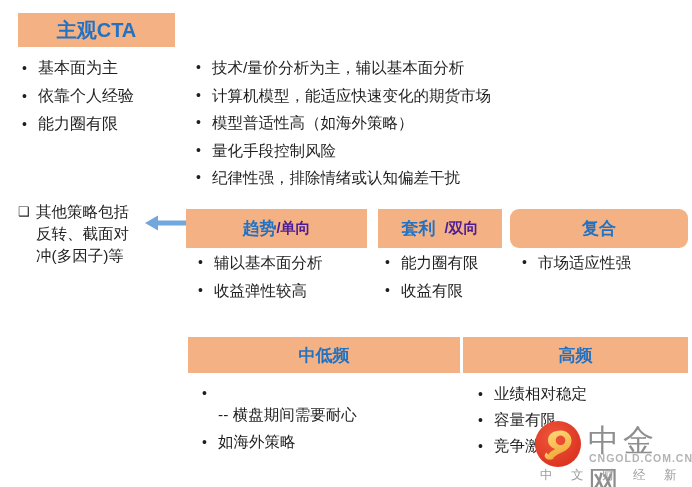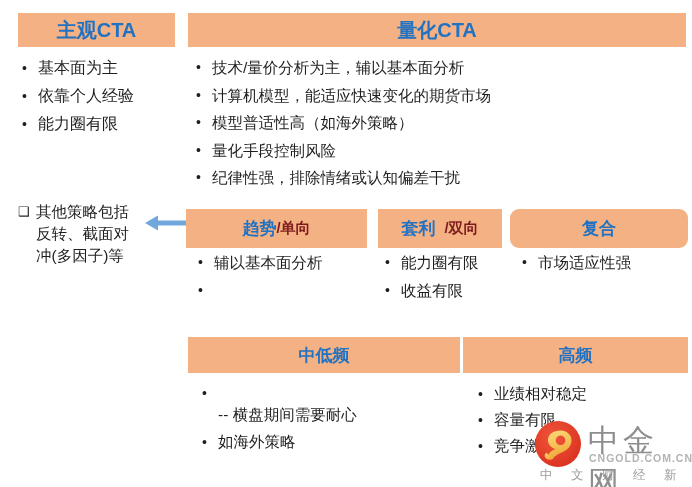--- a/index.html
+++ b/index.html
@@ -6,21 +6,21 @@
   .canvas{
     position:relative;width:692px;height:487px;background:#fff;overflow:hidden;
     font-family:"Liberation Sans",sans-serif;color:#1f1f1f;
   }
   .hdr{
     position:absolute;background:#F4B183;display:flex;align-items:center;justify-content:center;
   }
   .hdr .t{color:#2272C3;font-weight:bold;}
   .t-lg{font-size:20px;}
   .t-md{font-size:17px;}
-  .t-sub{font-size:15px;font-weight:bold;color:#7f1d1d;}
+  .t-sub{font-size:15px;font-weight:bold;color:#4c1d95;}
   ul.blist{list-style:none;margin:0;padding:0;position:absolute;}
   ul.blist li{display:flex;align-items:flex-start;}
   .dot{width:16px;flex:0 0 16px;font-size:14px;line-height:inherit;}
   .s1 li{height:28px;line-height:28px;font-size:16px;}
   .s2 li{height:27.5px;line-height:27.5px;font-size:15.5px;}
   .s3 li{height:27.5px;line-height:27.5px;font-size:15.5px;}
   .s4{font-size:15.5px;}
   .s4 .row{display:flex;align-items:flex-start;line-height:22px;margin-bottom:5px;}
   .note{position:absolute;display:flex;font-size:15.5px;line-height:22px;}
   .note .marker{flex:0 0 18px;font-size:13px;line-height:22px;}
@@ -30,23 +30,20 @@
   .logo-domain{position:absolute;font-size:10.5px;color:#B3B3B3;letter-spacing:1px;font-weight:bold;}
   .logo-tagline{position:absolute;font-size:12.5px;color:#9C9C9C;letter-spacing:7.5px;white-space:nowrap;}
 </style>
 </head>
 <body>
 
 <div class="canvas">
 
   <div class="hdr" style="left:18px;top:13px;width:157px;height:34px;">
     <span class="t t-lg">主观CTA</span>
-  </div>
-  <div class="hdr" style="left:188px;top:13px;width:498px;height:34px;">
-    <span class="t t-lg">量化CTA</span>
   </div>
 
   <ul class="blist s1" style="left:22px;top:54px;width:160px;">
     <li>
         <span class="dot">•</span>
         <span>基本面为主</span>
       </li>
     <li>
         <span class="dot">•</span>
         <span>依靠个人经验</span>
@@ -106,20 +103,21 @@
     <span class="t t-md">复合</span>
   </div>
 
   <ul class="blist s3" style="left:198px;top:249px;width:170px;">
     <li>
         <span class="dot">•</span>
         <span>辅以基本面分析</span>
       </li>
     <li>
         <span class="dot">•</span>
+        <span>收益弹性较高</span>
       </li>
   </ul>
   <ul class="blist s3" style="left:385px;top:249px;width:120px;">
     <li>
         <span class="dot">•</span>
         <span>能力圈有限</span>
       </li>
     <li>
         <span class="dot">•</span>
         <span>收益有限</span>

